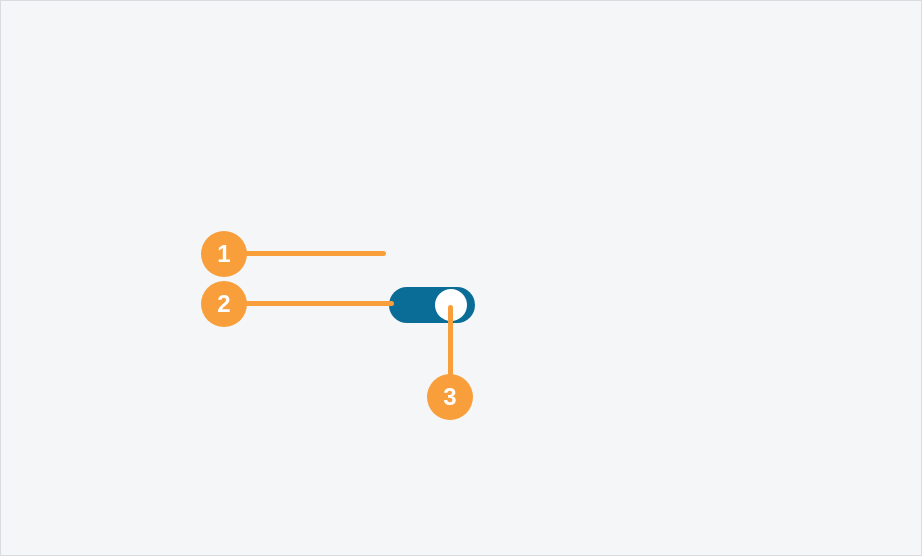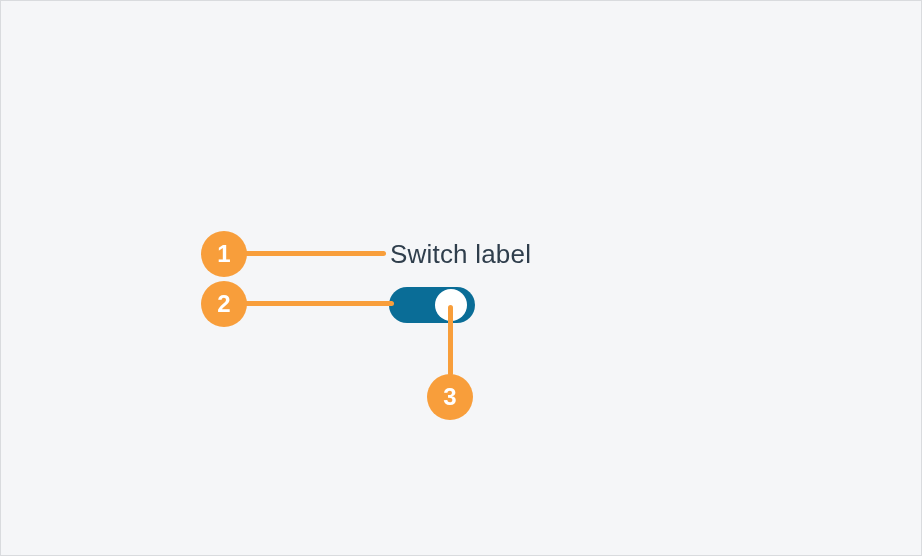--- a/index.html
+++ b/index.html
@@ -94,21 +94,20 @@
   <div class="badge badge-1">
     <span>1</span>
   </div>
   <div class="line line-1"></div>
 
   <div class="badge badge-2">
     <span>2</span>
   </div>
   <div class="line line-2"></div>
 
-  <div class="switch-label">Switch label</div>
 
   <div class="switch" role="switch">
     <div class="thumb"></div>
   </div>
 
   <div class="line line-3"></div>
 
   <div class="badge badge-3">
     <span>3</span>
   </div>

